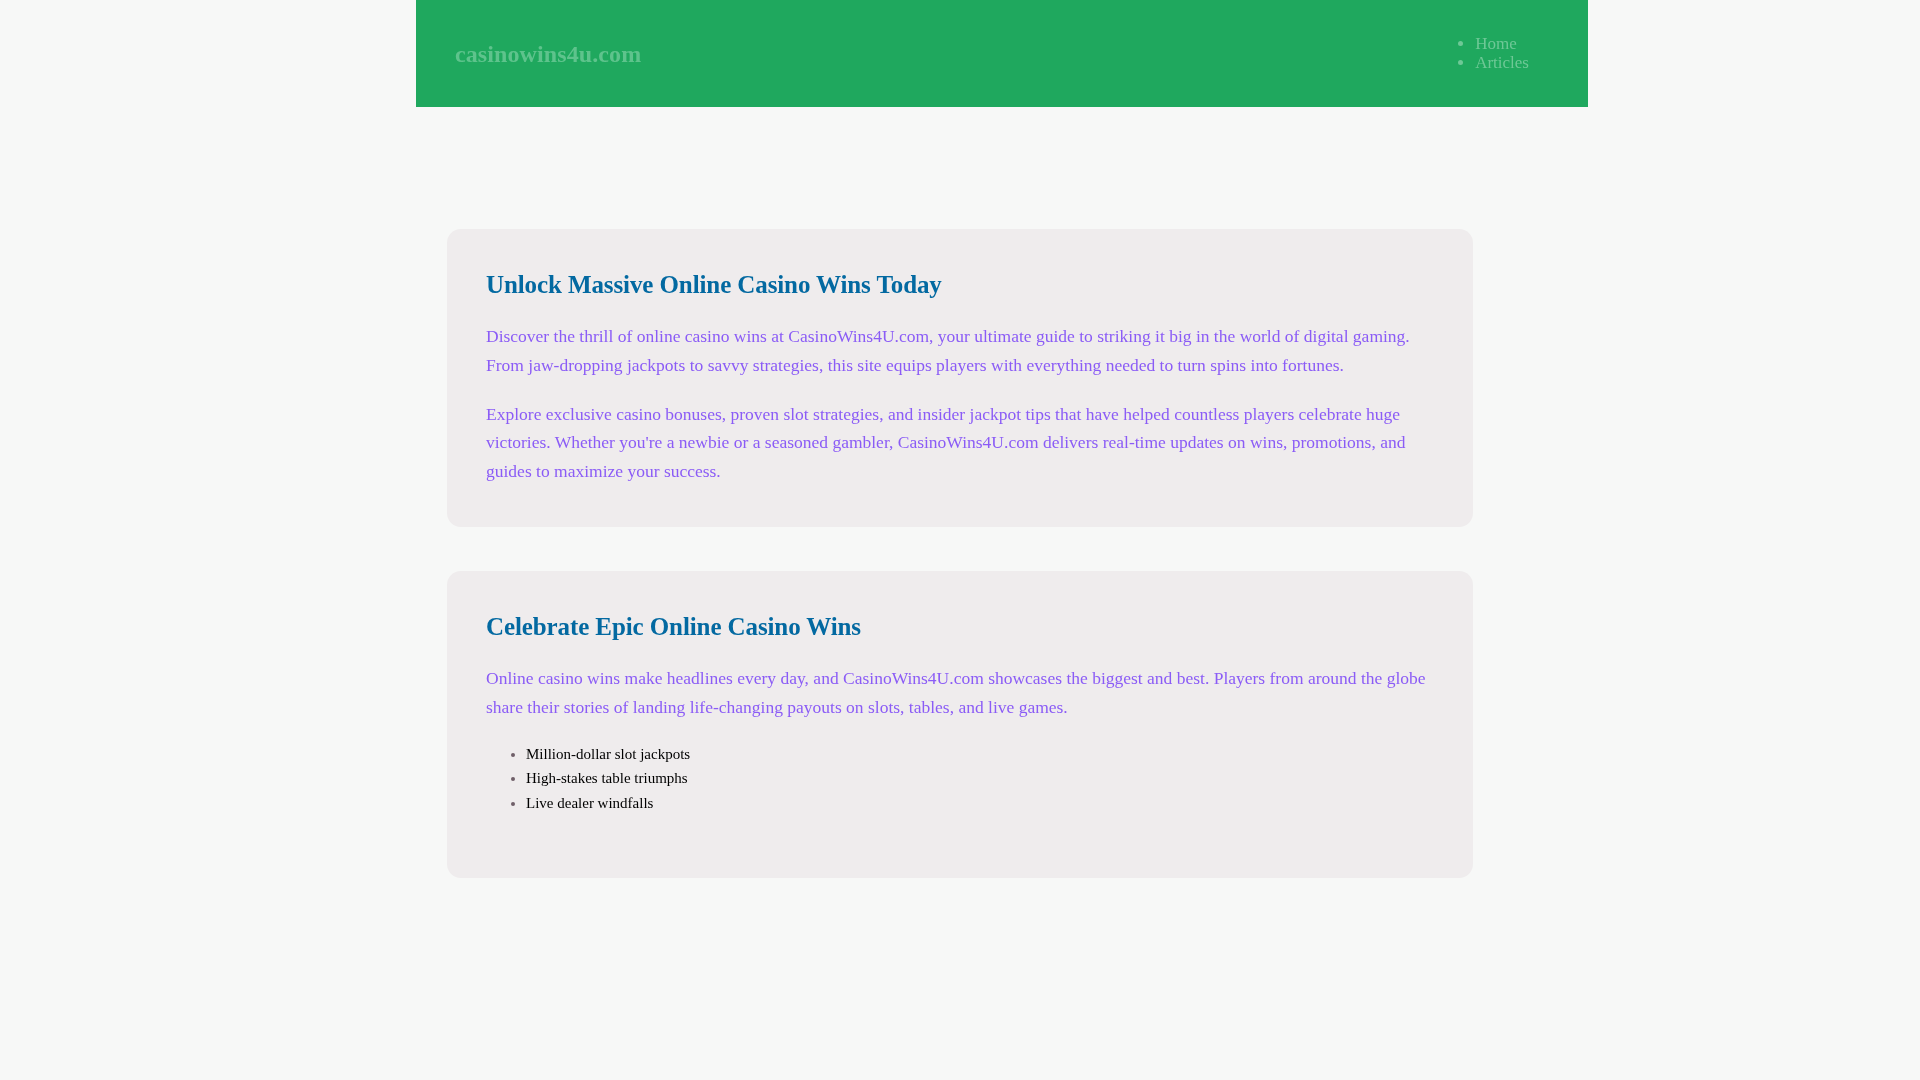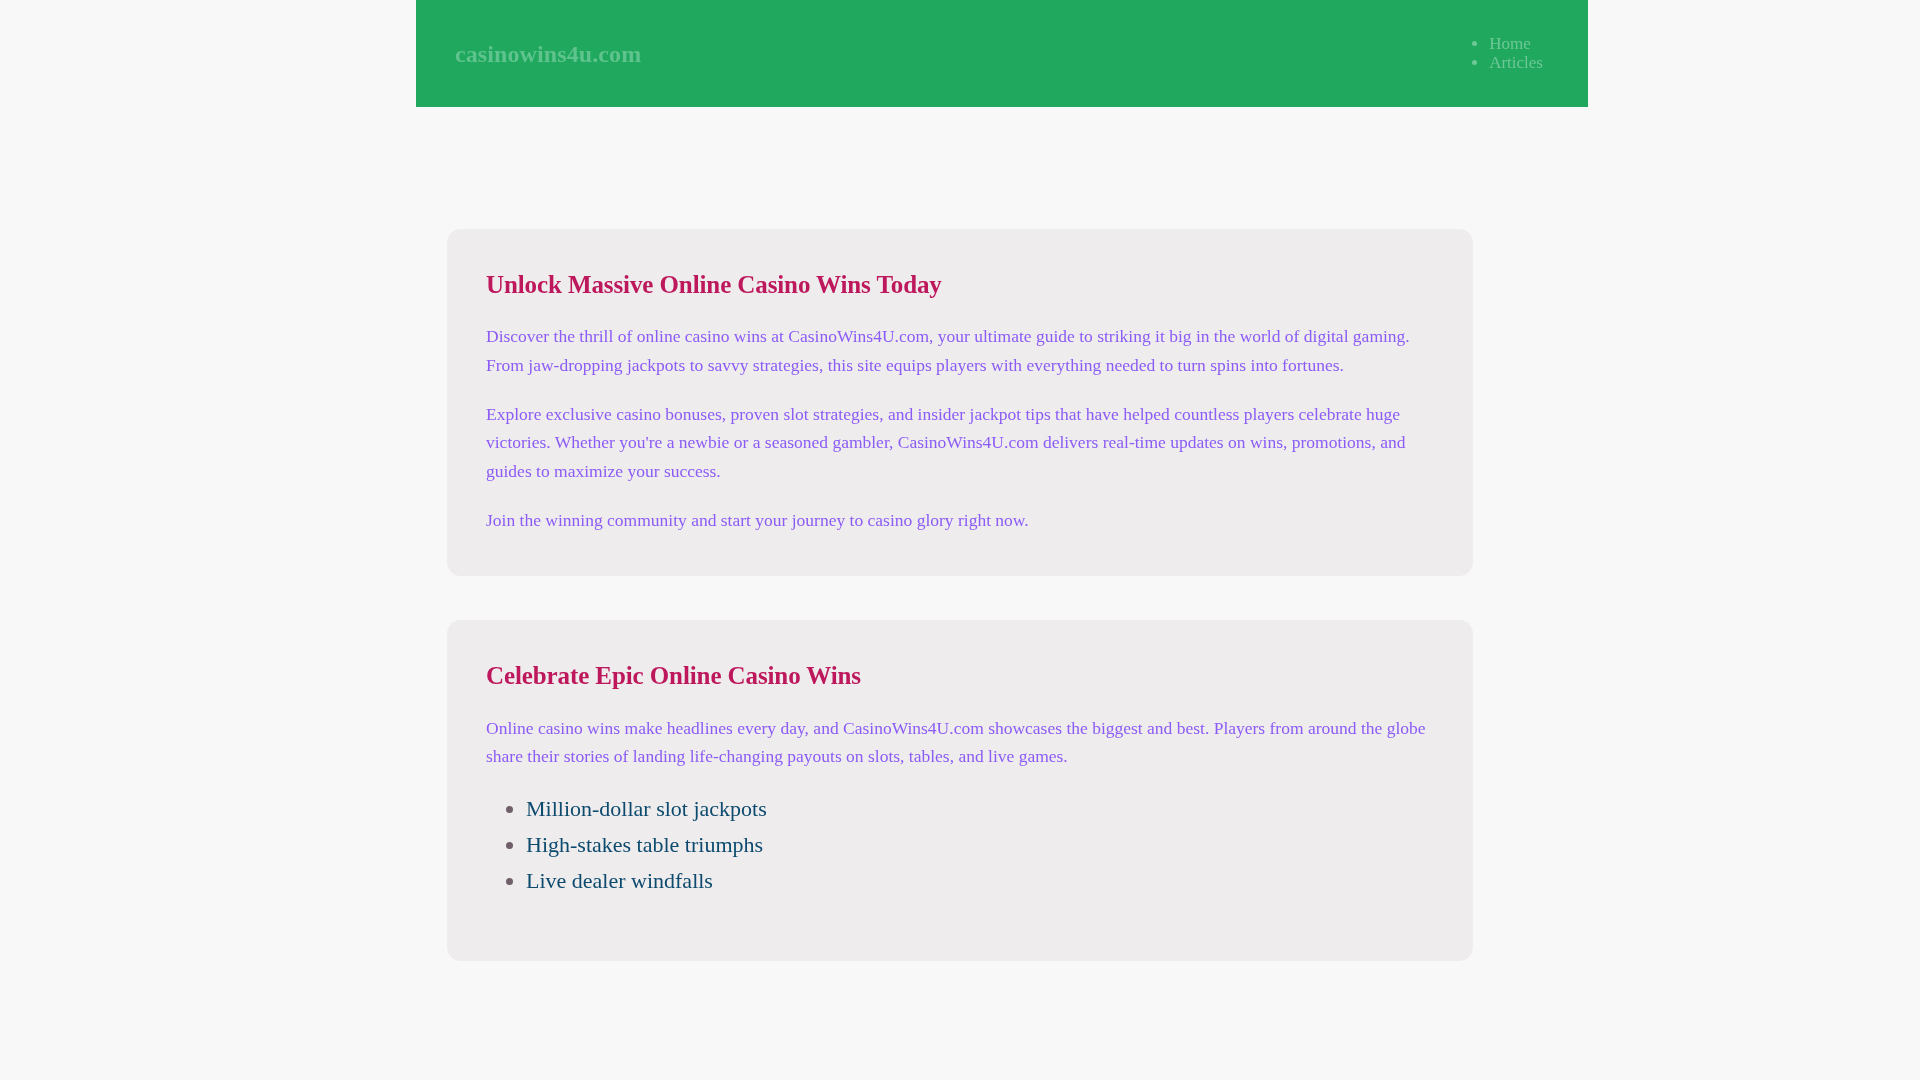--- a/index.html
+++ b/index.html
@@ -35,21 +35,21 @@
     font-weight: bold;
     color: #5ec38c;
     letter-spacing: 0.1px;
     line-height: 1;
     white-space: nowrap;
   }
 
   .nav-list {
     list-style: disc;
     padding-left: 22px;
-    margin-right: 10px;
+    margin-right: 24px;
   }
 
   .nav-list li {
     color: #6ec896;
     font-size: 17px;
     line-height: 18.5px;
     white-space: nowrap;
   }
 
   .nav-link {
@@ -67,21 +67,21 @@
   }
 
   .card {
     background: #efeced;
     border-radius: 14px;
     padding: 40px 39px 42px 39px;
     margin-bottom: 44px;
   }
 
   .card-title {
-    color: #be185d;
+    color: #0369a1;
     font-size: 25px;
     font-weight: bold;
     line-height: 1.25;
     margin-bottom: 22px;
     letter-spacing: -0.1px;
   }
 
   .card p {
     color: #8b5cf6;
     font-size: 17.5px;
@@ -91,22 +91,22 @@
 
   .card p:last-child { margin-bottom: 0; }
 
   .card ul {
     margin: 0 0 21px 0;
     padding-left: 40px;
     list-style: disc;
   }
 
   .card ul li {
-    color: #0c4a6e;
-    font-size: 22px;
+    color: #000000;
+    font-size: 15px;
     line-height: 1.62;
   }
 
   .card ul li::marker { color: #6f5f68; }
 </style>
 </head>
 <body>
 
 <header class="site-header">
   <div class="brand">casinowins4u.com</div>
@@ -121,21 +121,20 @@
     </ul>
   </nav>
 </header>
 
 <main class="main">
 
   <section class="card">
     <h2 class="card-title">Unlock Massive Online Casino Wins Today</h2>
     <p>Discover the thrill of online casino wins at CasinoWins4U.com, your ultimate guide to striking it big in the world of digital gaming. From jaw-dropping jackpots to savvy strategies, this site equips players with everything needed to turn spins into fortunes.</p>
     <p>Explore exclusive casino bonuses, proven slot strategies, and insider jackpot tips that have helped countless players celebrate huge victories. Whether you're a newbie or a seasoned gambler, CasinoWins4U.com delivers real-time updates on wins, promotions, and guides to maximize your success.</p>
-    <p>Join the winning community and start your journey to casino glory right now.</p>
   </section>
 
   <section class="card">
     <h2 class="card-title">Celebrate Epic Online Casino Wins</h2>
     <p>Online casino wins make headlines every day, and CasinoWins4U.com showcases the biggest and best. Players from around the globe share their stories of landing life-changing payouts on slots, tables, and live games.</p>
     <ul>
       <li>Million-dollar slot jackpots</li>
       <li>High-stakes table triumphs</li>
       <li>Live dealer windfalls</li>
     </ul>

